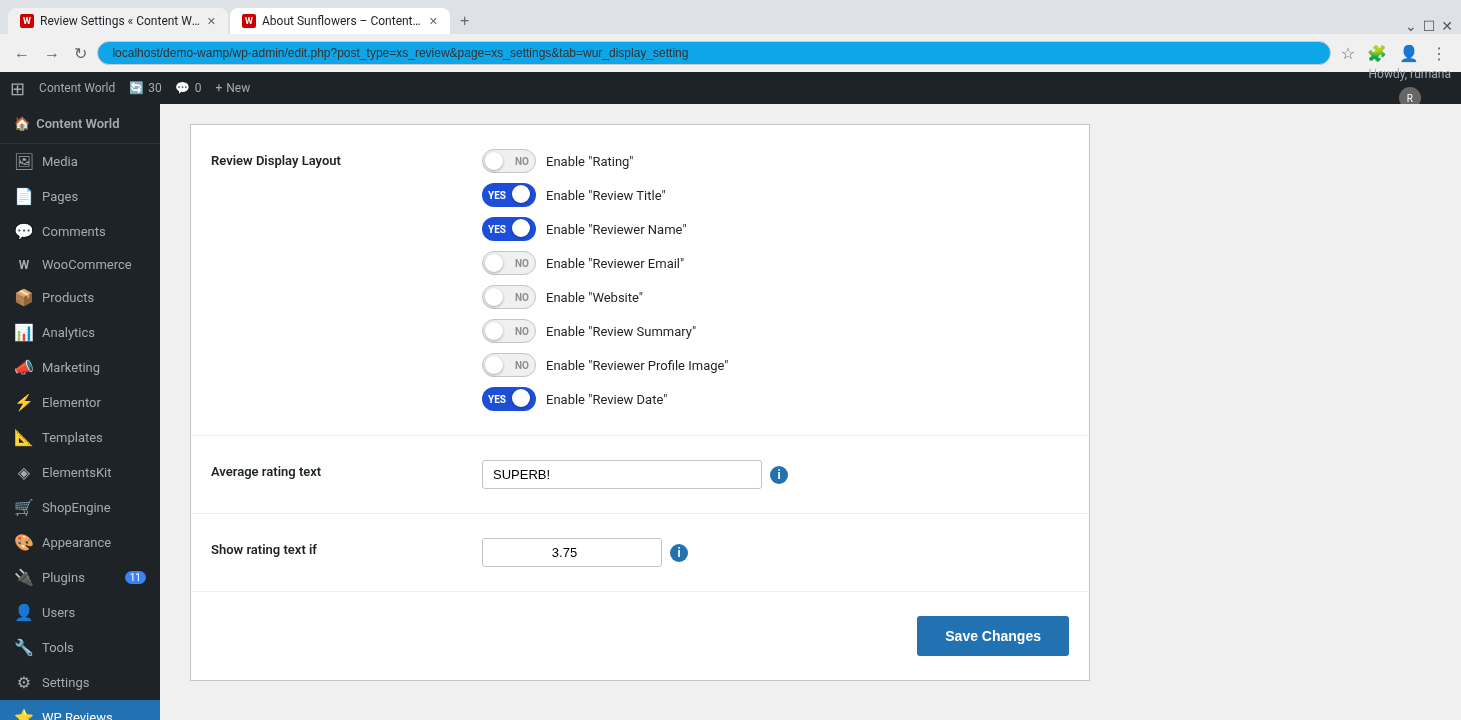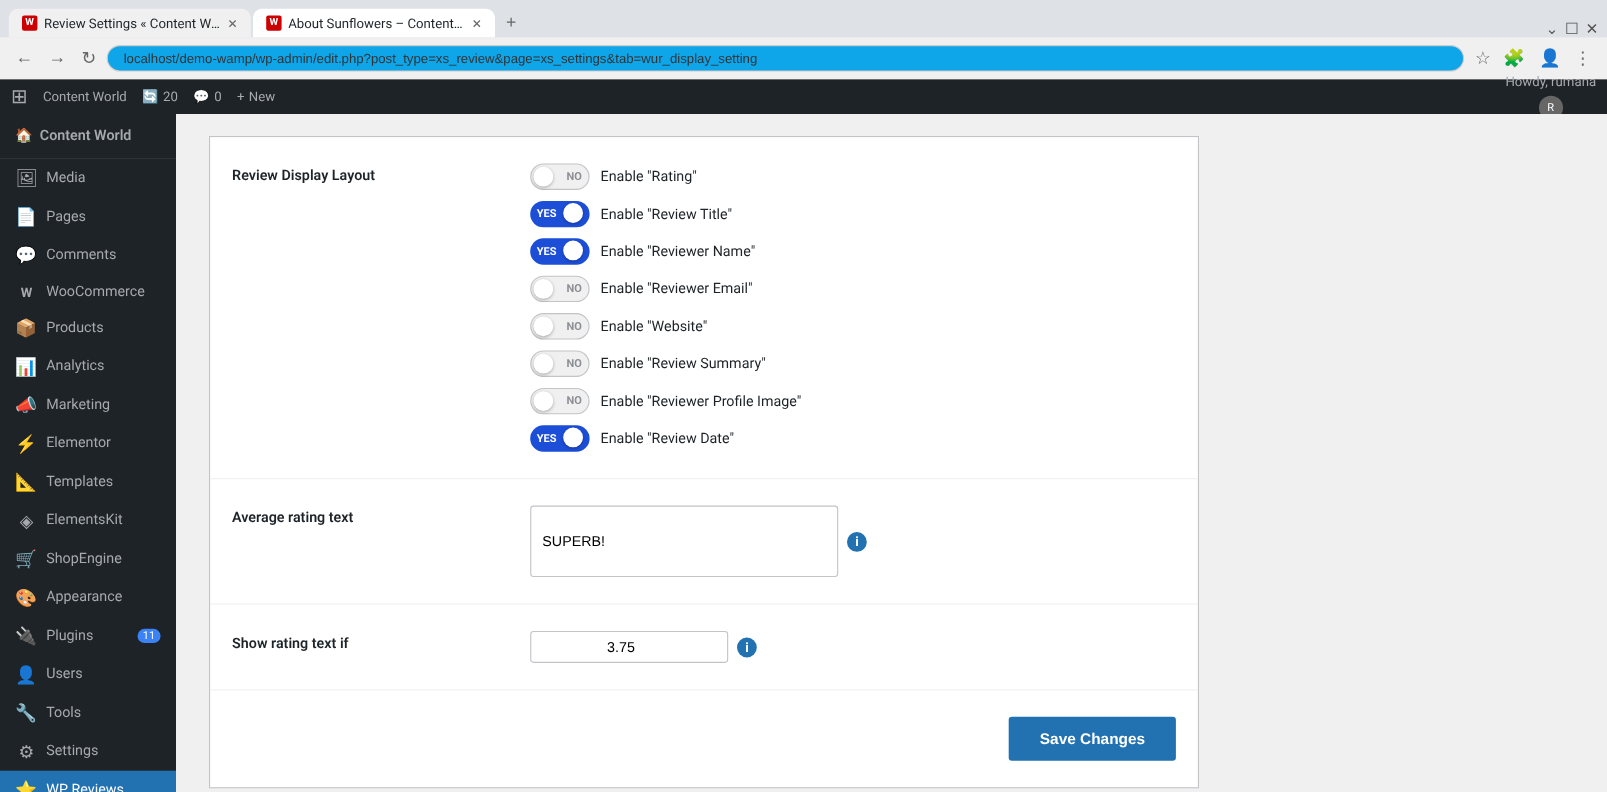--- a/index.html
+++ b/index.html
@@ -60,21 +60,21 @@
     .toggle.on { background: #1d4ed8; }
     .toggle-label { font-size: 10px; font-weight: 700; color: #fff; position: absolute; }
     .toggle.off .toggle-label { right: 6px; color: #8c8f94; }
     .toggle.on .toggle-label { left: 6px; }
     .toggle-knob { position: absolute; width: 18px; height: 18px; border-radius: 50%; background: #fff; box-shadow: 0 1px 3px rgba(0,0,0,0.3); top: 2px; transition: left 0.2s; }
     .toggle.off .toggle-knob { left: 2px; }
     .toggle.on .toggle-knob { left: 30px; }
     .toggle-text { font-size: 13px; color: #1d2327; }
 
     
-    .text-input { border: 1px solid #c3c4c7; border-radius: 3px; padding: 24px 10px; font-size: 13px; width: 280px; background: #fff; }
+    .text-input { border: 1px solid #c3c4c7; border-radius: 3px; padding: 6px 10px; font-size: 13px; width: 280px; background: #fff; }
     .number-input { border: 1px solid #c3c4c7; border-radius: 3px; padding: 6px 10px; font-size: 13px; width: 180px; background: #fff; text-align: center; }
 
     .input-row { display: flex; align-items: center; gap: 8px; }
     .info-icon { width: 18px; height: 18px; border-radius: 50%; background: #2271b1; color: #fff; font-size: 12px; display: inline-flex; align-items: center; justify-content: center; font-weight: 700; cursor: pointer; flex-shrink: 0; }
 
     
     .save-section { padding: 24px 20px; display: flex; justify-content: flex-end; }
     .save-btn { background: #2271b1; color: #fff; border: none; border-radius: 3px; padding: 12px 28px; font-size: 14px; font-weight: 600; cursor: pointer; }
 
     
@@ -120,21 +120,21 @@
   </div>
 </div>
 
 <div class="wp-admin-bar">
   <span class="wp-logo">⊞</span>
   <span class="wp-admin-bar-item">
     <span>Content World</span>
   </span>
   <span class="wp-admin-bar-item">
     <span>🔄</span>
-    <span>20</span>
+    <span>30</span>
   </span>
   <span class="wp-admin-bar-item">
     <span>💬</span>
     <span>0</span>
   </span>
   <span class="wp-admin-bar-item">
     <span>+</span>
     <span>New</span>
   </span>
   <div class="wp-admin-bar-right">

